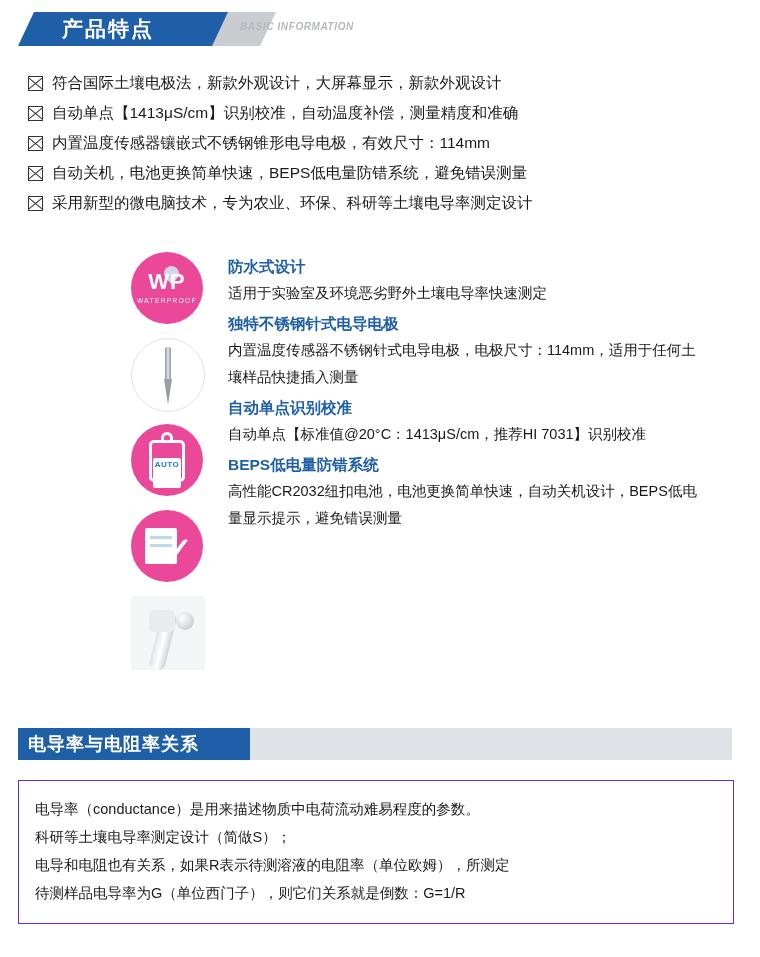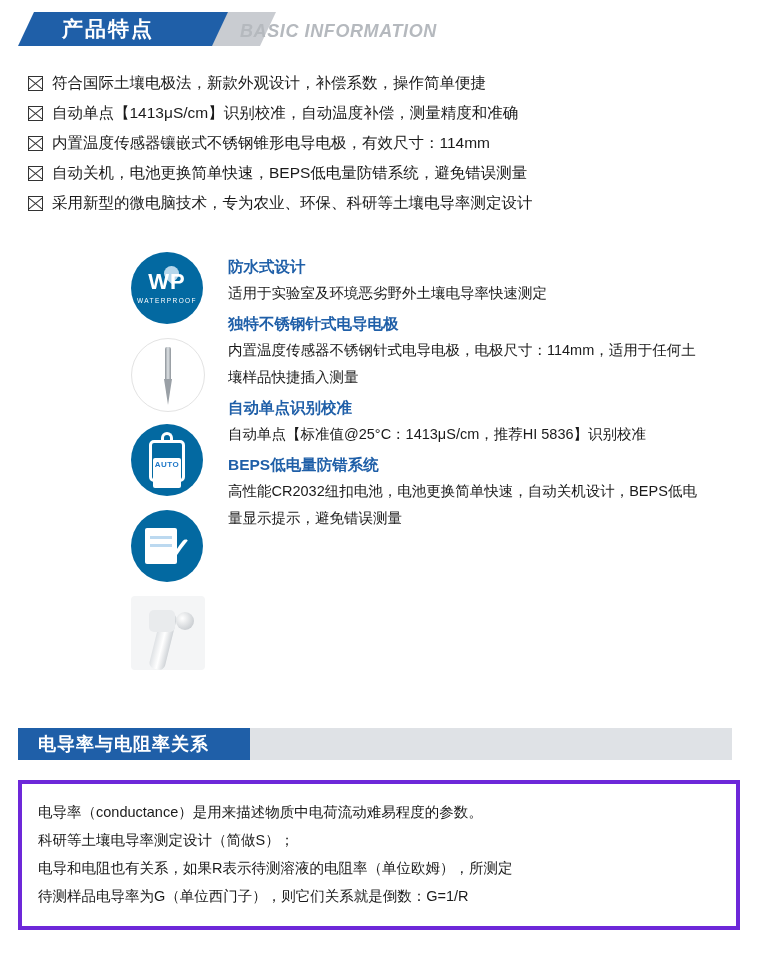--- a/index.html
+++ b/index.html
@@ -50,21 +50,21 @@
     font-size: 21px;
     font-weight: bold;
     color: #ffffff;
     letter-spacing: 2px;
     line-height: 26px;
   }
   .banner-sub {
     position: absolute;
     left: 222px;
     top: 9px;
-    font-size: 18px;
+    font-size: 10px;
     font-style: italic;
     font-weight: bold;
     color: #b5b9be;
     letter-spacing: 0.6px;
   }
 
   
   .features {
     margin: 18px 0 0 28px;
   }
@@ -112,21 +112,21 @@
   .icon-wrap {
     width: 74px;
     height: 74px;
     margin-bottom: 12px;
     position: relative;
   }
   .circ {
     width: 72px;
     height: 72px;
     border-radius: 50%;
-    background: #0369a1;
+    background: #ec4899;
     position: relative;
     overflow: hidden;
   }
   .circ.white {
     background: #ffffff;
     border: 1px solid #e3e3e3;
   }
 
   
   .wp-text {
@@ -320,34 +320,34 @@
   }
   .banner2-blue {
     position: absolute;
     left: 0; top: 0;
     width: 232px;
     height: 32px;
     background: #1f5fa8;
   }
   .banner2-title {
     position: absolute;
-    left: 20px;
+    left: 10px;
     top: 4px;
     font-size: 18px;
     font-weight: bold;
     color: #ffffff;
     letter-spacing: 1px;
     line-height: 24px;
   }
 
   
   .def-box {
     margin: 16px 0 0 18px;
     width: 682px;
-    border: 4px solid #6d28d9;
+    border: 1px solid #6d28d9;
     padding: 14px 16px 16px 16px;
     box-sizing: content-box;
   }
   .def-line {
     font-size: 14.5px;
     line-height: 28px;
     color: #1a1a1a;
   }
 </style>
 </head>
@@ -356,21 +356,21 @@
 <div class="banner">
   <div class="banner-tail"></div>
   <div class="banner-shape"></div>
   <div class="banner-title">产品特点</div>
   <div class="banner-sub">BASIC INFORMATION</div>
 </div>
 
 <div class="features">
   <div class="feature-row">
     <span class="tick-box"></span>
-    <span>符合国际土壤电极法，新款外观设计，补偿系数，操作简单便捷</span>
+    <span>符合国际土壤电极法，新款外观设计，大屏幕显示，新款外观设计</span>
   </div>
   <div class="feature-row">
     <span class="tick-box"></span>
     <span>自动单点【1413μS/cm】识别校准，自动温度补偿，测量精度和准确</span>
   </div>
   <div class="feature-row">
     <span class="tick-box"></span>
     <span>内置温度传感器镶嵌式不锈钢锥形电导电极，有效尺寸：114mm</span>
   </div>
   <div class="feature-row">
@@ -437,21 +437,21 @@
     </div>
 
     <div class="blk">
       <div class="blk-title">独特不锈钢针式电导电极</div>
       <div class="blk-body">内置温度传感器不锈钢针式电导电极，电极尺寸：114mm，适用于任何土壤样品快捷插入测量</div>
     </div>
 
 
     <div class="blk">
       <div class="blk-title">自动单点识别校准</div>
-      <div class="blk-body">自动单点【标准值@25°C：1413μS/cm，推荐HI 5836】识别校准</div>
+      <div class="blk-body">自动单点【标准值@20°C：1413μS/cm，推荐HI 7031】识别校准</div>
     </div>
 
     <div class="blk">
       <div class="blk-title">BEPS低电量防错系统</div>
       <div class="blk-body">高性能CR2032纽扣电池，电池更换简单快速，自动关机设计，BEPS低电量显示提示，避免错误测量</div>
     </div>
 
   </div>
 </div>
 

